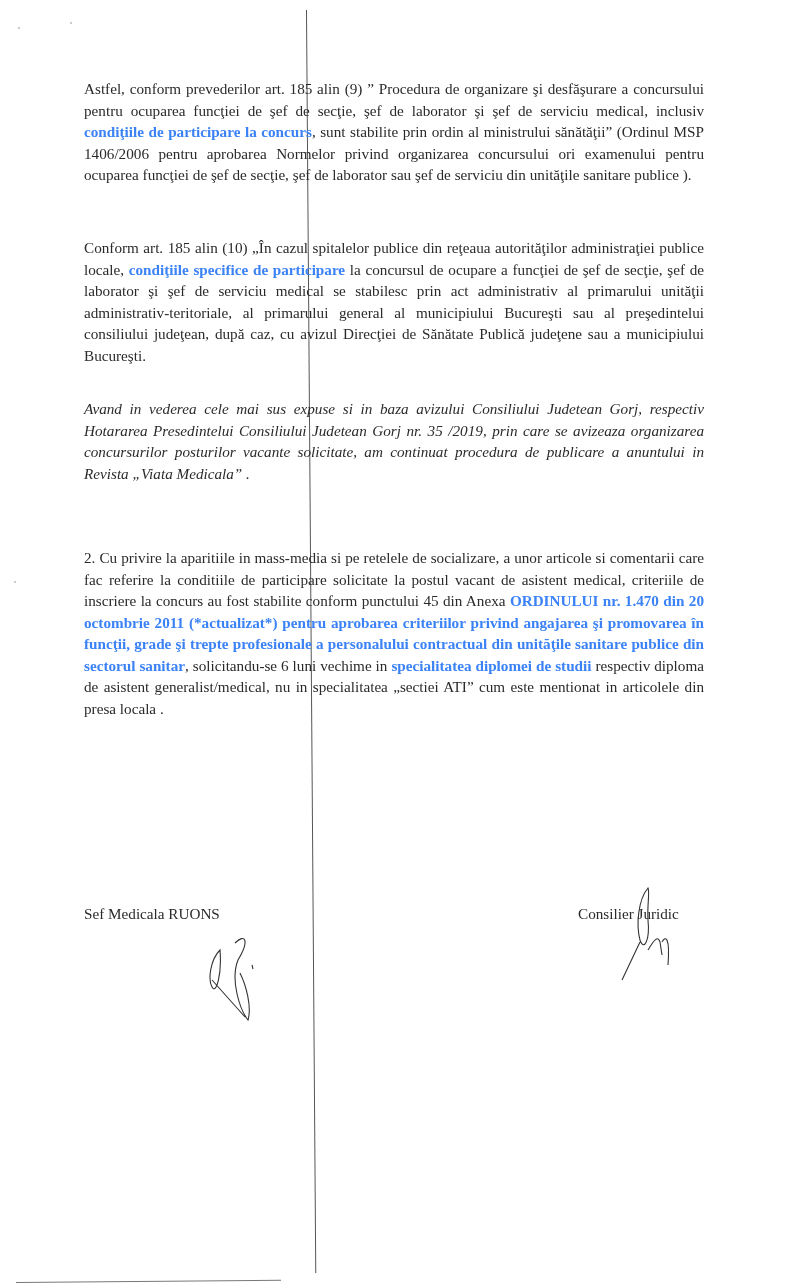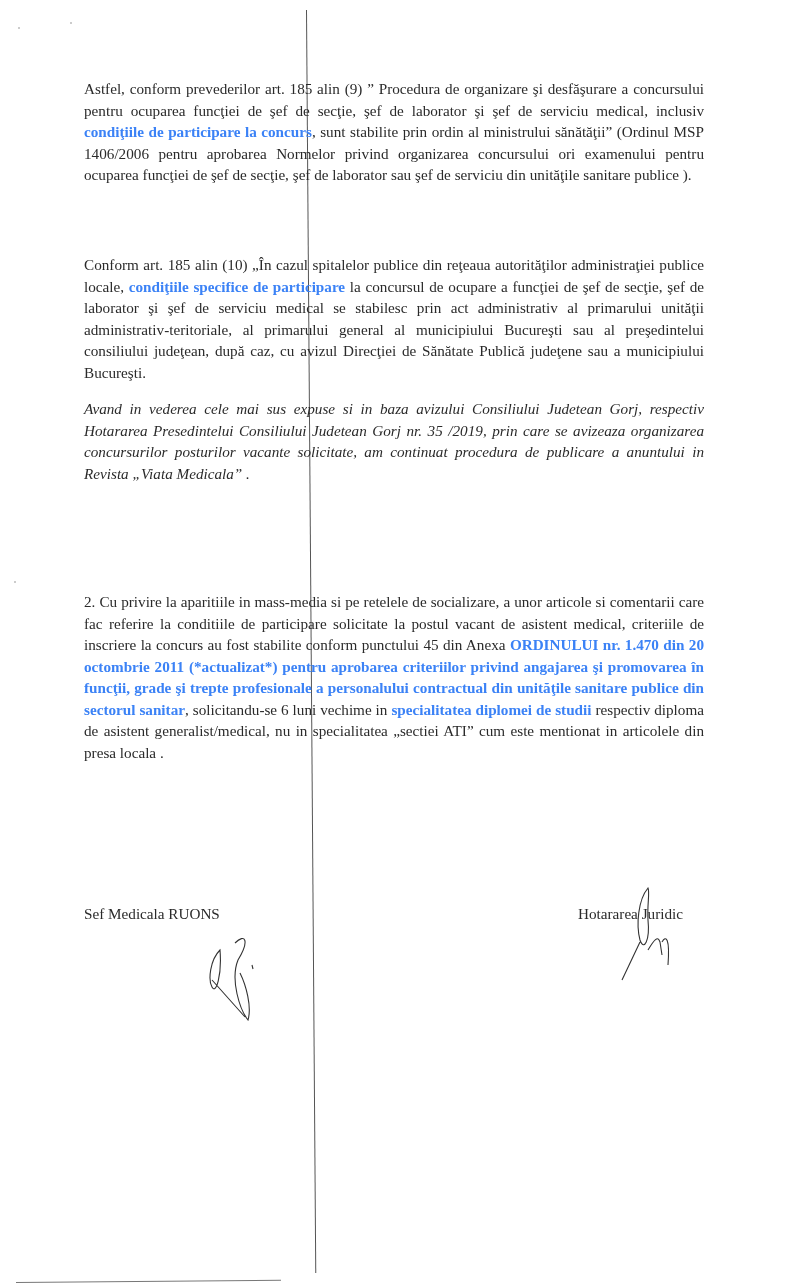--- a/index.html
+++ b/index.html
@@ -9,23 +9,23 @@
   .scan-line { position: absolute; left: 306px; top: 10px; width: 1px; height: 1263px;
                background: #555; transform-origin: top left; transform: rotate(-0.42deg); }
   .bottom-rule { position: absolute; left: 16px; top: 1282px; width: 265px; height: 1px;
                  background: #777; transform: rotate(-0.5deg); transform-origin: left; }
   .speck { position: absolute; width: 2px; height: 2px; background: #bbb; border-radius: 1px; }
   .body-text { position: absolute; left: 84px; width: 620px; font-size: 15.2px; line-height: 21.5px;
                text-align: justify; }
   .para { margin: 0; }
   b { font-weight: bold; color: #3b82f6; }
   .p1 { position: absolute; top: 78px; }
-  .p2 { position: absolute; top: 254px; }
+  .p2 { position: absolute; top: 237px; }
   .p3 { position: absolute; top: 398px; font-style: italic; }
-  .p4 { position: absolute; top: 547px; margin-top: 44px; }
+  .p4 { position: absolute; top: 547px; }
   .sig-left-title { position: absolute; left: 84px; top: 905px; font-size: 15.2px; }
   .sig-right-title { position: absolute; left: 578px; top: 905px; font-size: 15.2px; }
   .sig { position: absolute; }
 </style>
 </head>
 <body>
 
 <div class="page">
 
   <div class="speck" style="left:18px;top:27px;"></div>
@@ -56,19 +56,19 @@
     <p class="para">
       <span>2. Cu privire la  aparitiile in mass-media si pe retelele de socializare, a unor articole si comentarii care fac referire la conditiile de participare solicitate la postul vacant de asistent medical, criteriile de inscriere la concurs au fost stabilite  conform punctului 45 din Anexa </span><b>ORDINULUI nr. 1.470 din 20 octombrie 2011 (*actualizat*) pentru aprobarea criteriilor privind angajarea şi promovarea în funcţii, grade şi trepte profesionale a personalului contractual din unităţile sanitare publice din sectorul sanitar</b><span>, solicitandu-se  6 luni vechime in </span><b>specialitatea diplomei de studii</b><span> respectiv diploma de asistent generalist/medical, nu in specialitatea „sectiei ATI” cum este mentionat in articolele din presa locala .</span>
     </p>
   </div>
 
   <div class="sig-left-title">Sef Medicala RUONS</div>
   <svg class="sig" style="left:200px;top:925px;" width="80" height="100" viewBox="0 0 80 100">
     <path d="M20 25 C10 35, 8 55, 12 62 C16 70, 22 50, 20 25 Z M12 55 L45 92 M35 18 C45 8, 50 15, 38 35 C30 55, 40 85, 48 95 C52 82, 46 60, 40 48 M52 40 L53 44" fill="none" stroke="#333" stroke-width="1.1"></path>
   </svg>
 
-  <div class="sig-right-title">Hotararea Juridic</div>
+  <div class="sig-right-title">Consilier Juridic</div>
   <svg class="sig" style="left:618px;top:880px;" width="80" height="110" viewBox="0 0 80 110">
     <path d="M30 8 C20 20, 18 45, 22 60 C26 72, 32 60, 30 40 C29 25, 32 12, 30 8 Z M22 62 L4 100 M30 70 C36 60, 40 55, 42 62 L44 75 M44 62 C48 55, 52 58, 50 85" fill="none" stroke="#333" stroke-width="1.1"></path>
   </svg>
 
   <div class="bottom-rule"></div>
 </div>
 
 </body></html>

